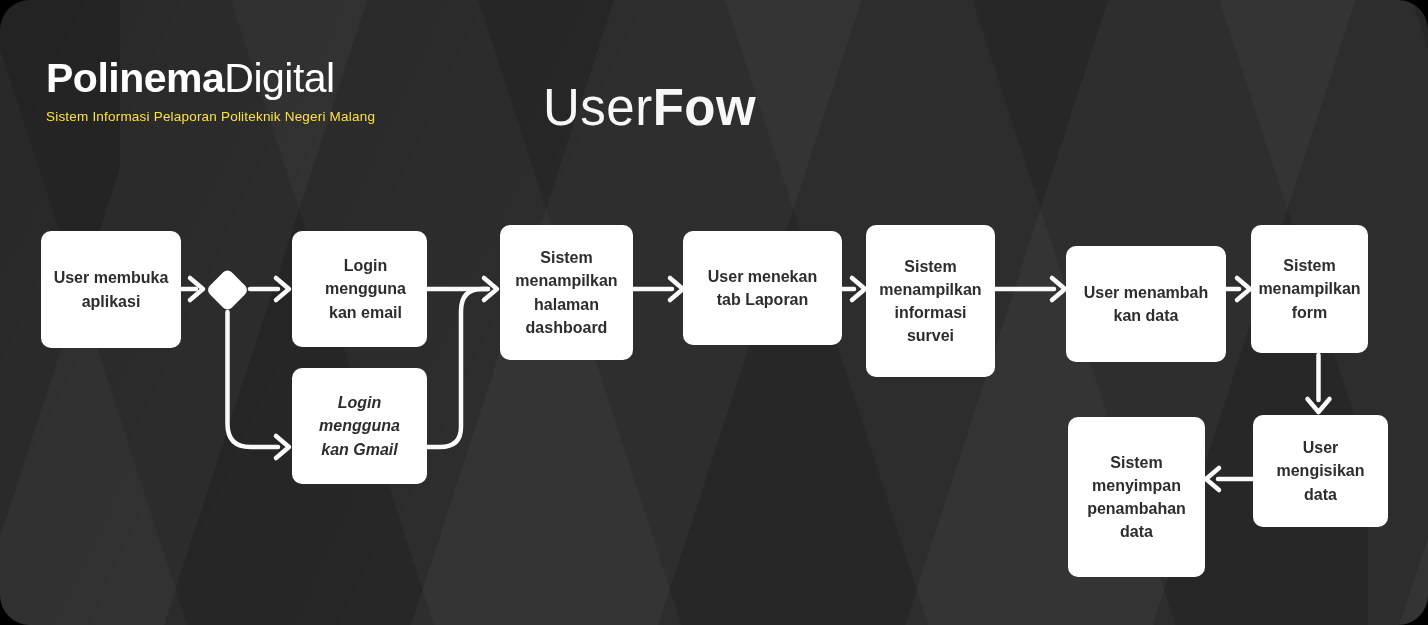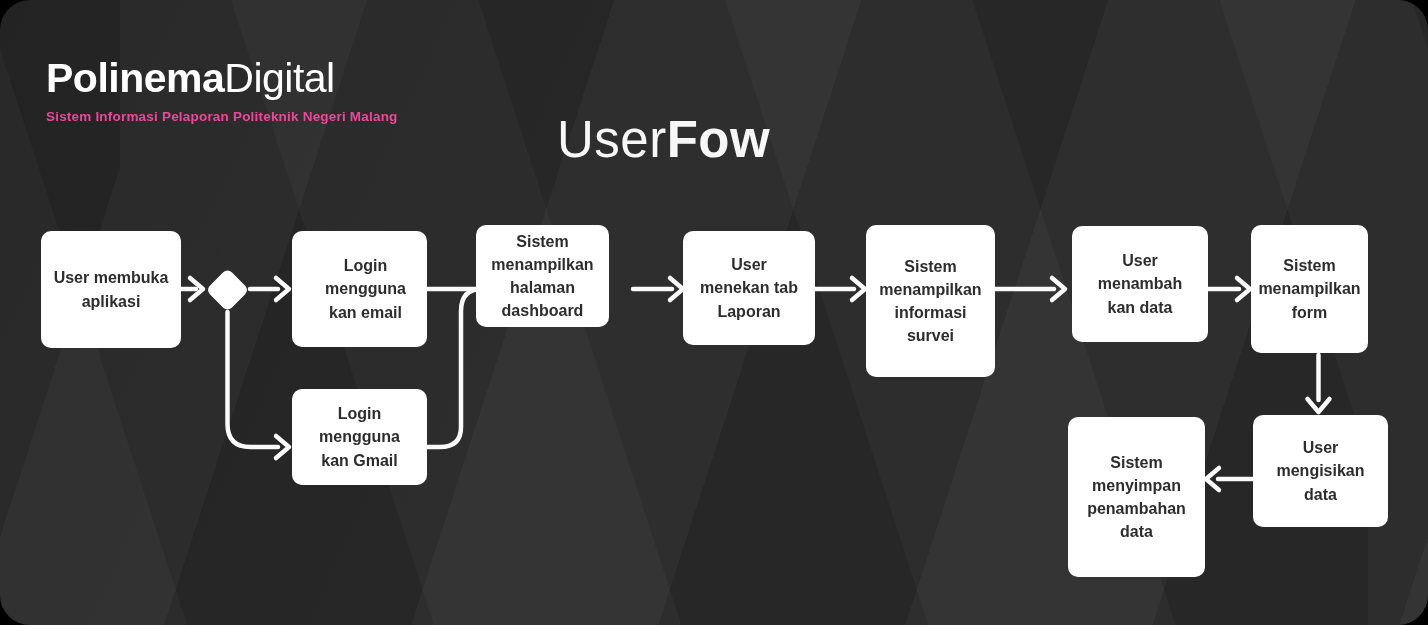--- a/index.html
+++ b/index.html
@@ -9,36 +9,36 @@
   .pattern{position:absolute;inset:0;pointer-events:none;
     background:
       linear-gradient(115deg, rgba(0,0,0,0.10) 0%, rgba(0,0,0,0) 42%),
       repeating-linear-gradient(108deg, rgba(255,255,255,0.030) 0 235px, rgba(255,255,255,0) 235px 470px),
       repeating-linear-gradient(72deg, rgba(255,255,255,0.028) 0 235px, rgba(255,255,255,0) 235px 470px);
     background-position: 0 0, 120px 0, -60px 0;}
   .brand{position:absolute;left:46px;top:58px;color:#fff;}
   .brand-name{font-size:41px;line-height:1;letter-spacing:-0.5px;color:#fff;}
   .brand-name .b{font-weight:700;}
   .brand-name .l{font-weight:300;}
-  .brand-subtitle{margin-top:10px;font-size:13.5px;font-weight:700;letter-spacing:0.2px;color:#ec4899;}
-  .page-title{position:absolute;left:557px;top:82px;font-size:51px;line-height:1;color:#f7f7f7;letter-spacing:0.5px;margin-top:32px;}
+  .brand-subtitle{margin-top:10px;font-size:13.5px;font-weight:400;letter-spacing:0.2px;color:#fde047;}
+  .page-title{position:absolute;left:543px;top:82px;font-size:51px;line-height:1;color:#f7f7f7;letter-spacing:0.5px;}
   .page-title .l{font-weight:400;}
   .page-title .b{font-weight:800;}
   .connectors{position:absolute;left:0;top:0;}
   .node{position:absolute;background:var(--node-bg,#fff);border-radius:10px;
     display:flex;align-items:center;justify-content:center;text-align:center;
     color:var(--node-text,#2d2d2d);font-weight:700;font-size:16px;line-height:1.45;
     padding:8px 12px;box-sizing:border-box;}
   .n0{left:41px;top:231px;width:140px;height:117px;}
   .n1{left:292px;top:231px;width:135px;height:116px;padding-left:24px;}
-  .n2{left:292px;top:389px;width:135px;height:96px;}
-  .n3{left:476px;top:225px;width:133px;height:102px;}
-  .n4{left:683px;top:231px;width:132px;height:114px;}
+  .n2{left:292px;top:368px;width:135px;height:116px;font-style:italic;}
+  .n3{left:500px;top:225px;width:133px;height:135px;}
+  .n4{left:683px;top:231px;width:159px;height:114px;}
   .n5{left:866px;top:225px;width:129px;height:152px;}
-  .n6{left:1066px;top:226px;width:136px;height:116px;margin-left:6px;}
+  .n6{left:1066px;top:246px;width:160px;height:116px;}
   .n7{left:1251px;top:225px;width:117px;height:128px;}
   .n8{left:1253px;top:415px;width:135px;height:112px;}
   .n9{left:1068px;top:417px;width:137px;height:160px;}
 </style>
 </head>
 <body>
 
 <div class="card">
   <div class="pattern"></div>
 

